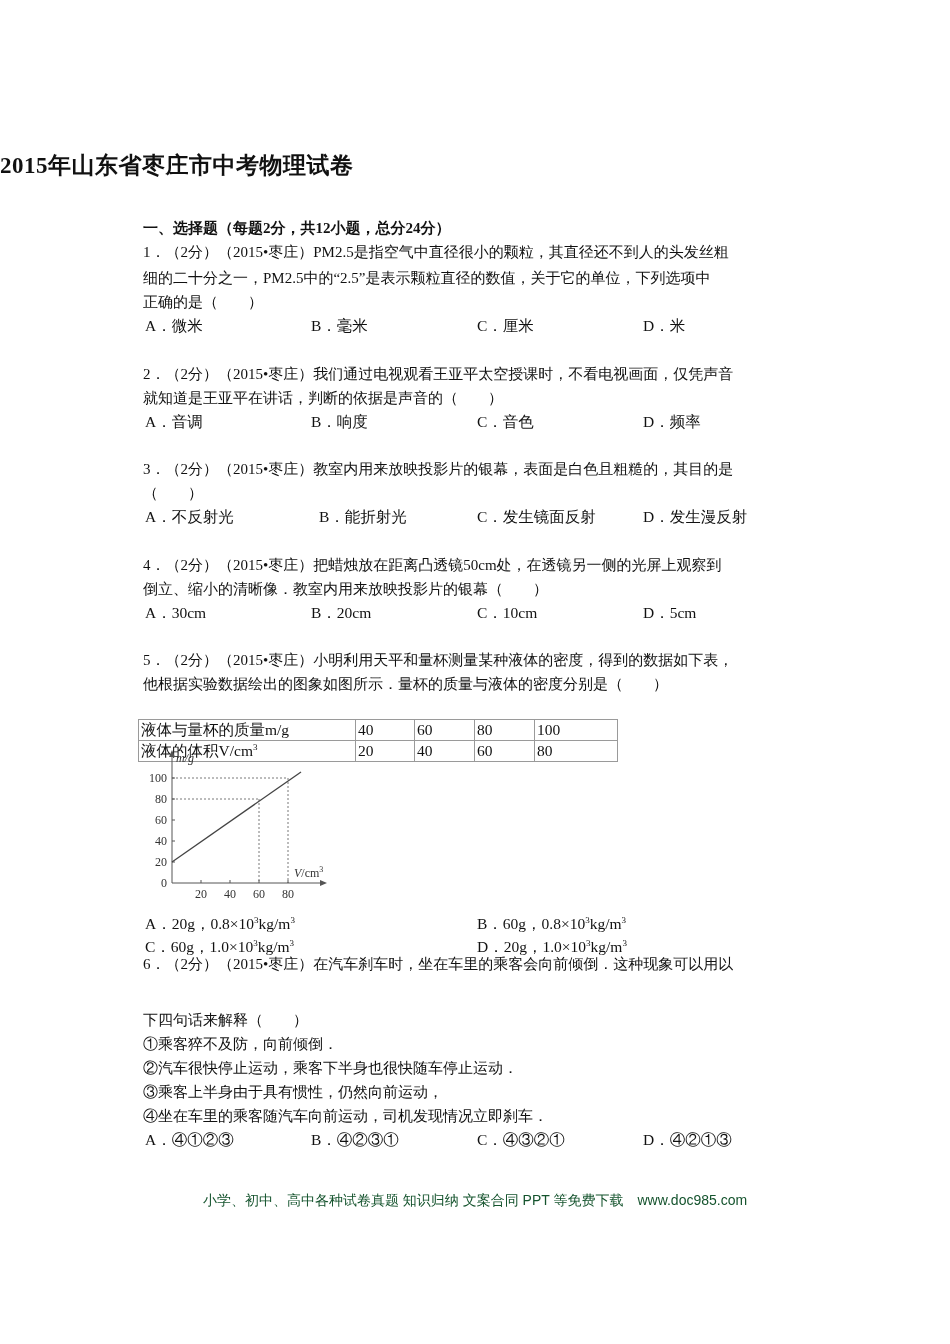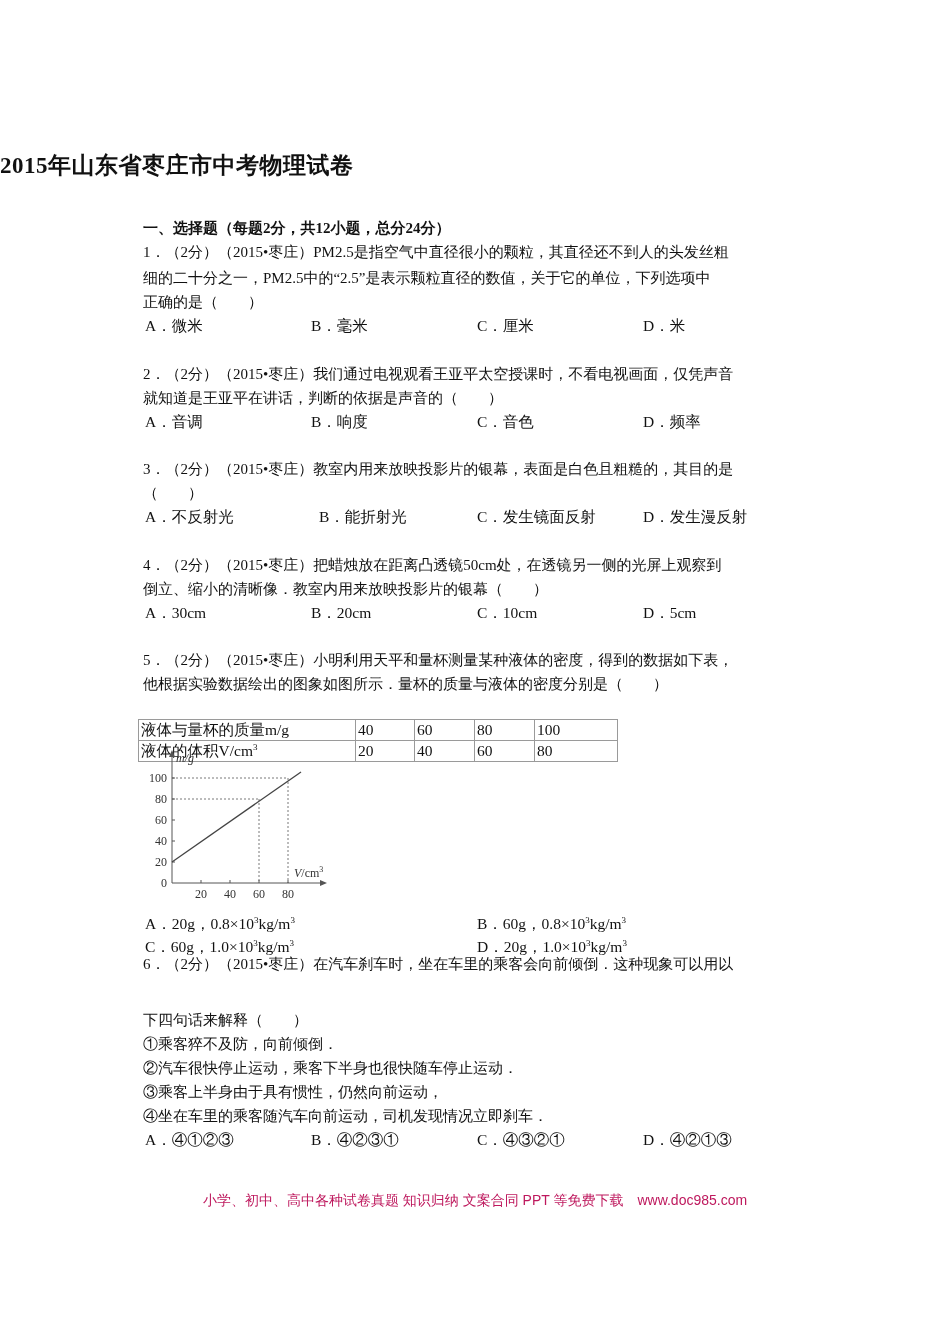--- a/index.html
+++ b/index.html
@@ -9,21 +9,21 @@
   .title { position: absolute; top: 150px; left: 0; width: 950px; text-align: left;
            font-size: 23px; font-weight: bold; letter-spacing: 0.5px; }
   .line { position: absolute; left: 143px; font-size: 15px; line-height: 20px; white-space: nowrap; }
   .section { font-weight: bold; }
   .opt { position: absolute; font-size: 15.5px; line-height: 20px; white-space: nowrap; }
   sup { font-size: 9px; vertical-align: 6px; line-height: 0; }
   table.data { position: absolute; left: 138px; top: 695px; border-collapse: collapse;
                font-size: 15.5px; margin-top: 24px; }
   table.data td { border: 1px solid #9a9a9a; height: 20px; padding: 0 2px; line-height: 20px; }
   .footer { position: absolute; top: 1192px; left: 0; width: 950px; text-align: center;
-            font-family: "Liberation Sans", "DejaVu Sans", sans-serif; font-size: 14px; color: #be185d; }
+            font-family: "Liberation Sans", "DejaVu Sans", sans-serif; font-size: 14px; color: #14532d; }
   .chart { position: absolute; left: 143px; top: 748px; }
 </style>
 </head>
 <body>
 
 <div class="page">
 
   <div class="title">2015年山东省枣庄市中考物理试卷</div>
 
   <div class="line section" style="top:218px;">一、选择题（每题2分，共12小题，总分24分）</div>

